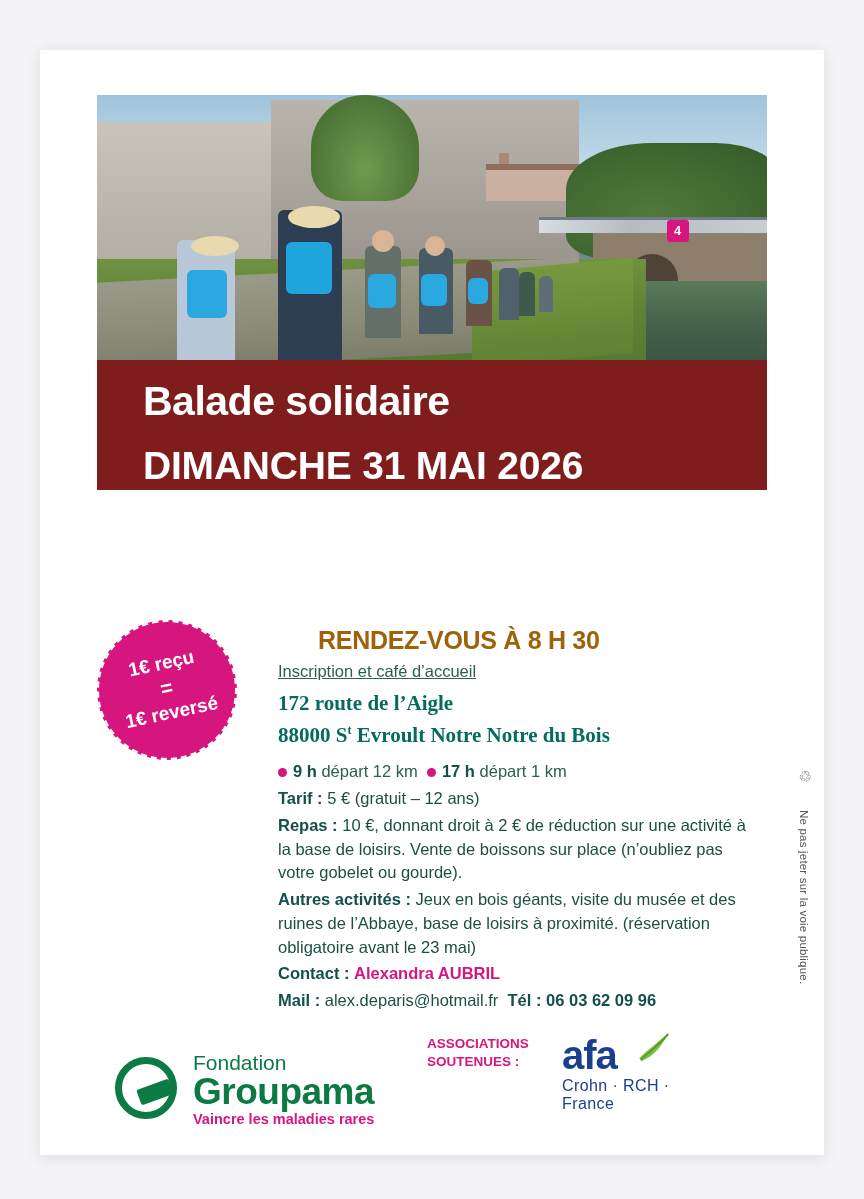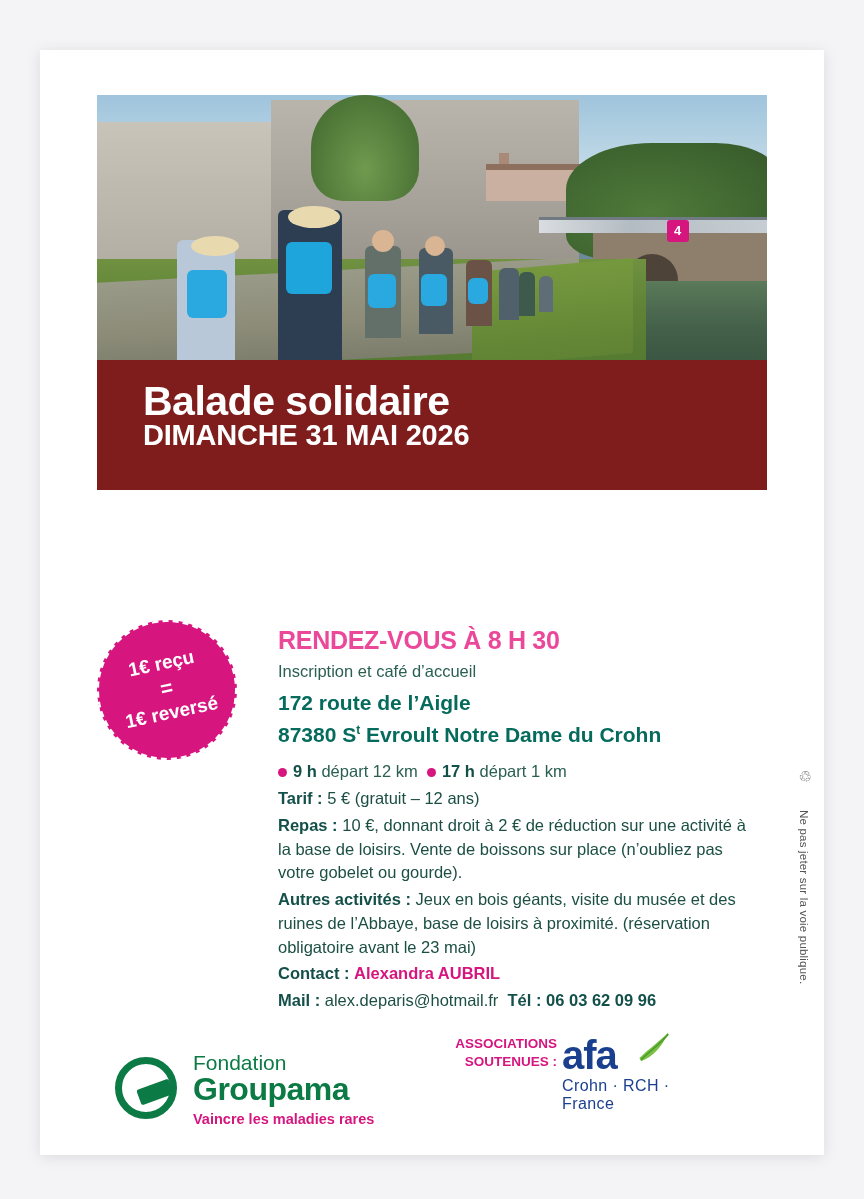--- a/index.html
+++ b/index.html
@@ -93,22 +93,22 @@
   
   .band-magenta {
     position:absolute; left:57px; top:310px; width:670px; height:130px;
     background:#7f1d1d;
   }
   .title-main {
     position:absolute; left:46px; top:18px;
     color:#ffffff; font-size:41px; font-weight:bold; letter-spacing:-0.5px;
   }
   .title-date {
-    position:absolute; left:46px; top:59px;
-    color:#ffffff; font-size:29px; font-weight:bold; letter-spacing:-0.2px;
+    position:absolute; left:46px; top:84px;
+    color:#ffffff; font-size:39px; font-weight:bold; letter-spacing:-0.2px;
   }
 
   
   .band-yellow {
     position:absolute; left:57px; top:440px; width:670px; height:78px;
     background:#f4c91b;
   }
   .slogan {
     position:absolute; left:46px; top:25px;
     color:#d6157f; font-size:23px; font-weight:bold;
@@ -127,25 +127,25 @@
   .stamp .l1 { margin-top:30px; font-size:19px; }
   .stamp .l2 { font-size:21px; margin-top:2px; }
   .stamp .l3 { font-size:19px; margin-top:2px; }
 
   
   .info {
     position:absolute; left:238px; top:572px; width:480px;
     color:#1c4f43; font-size:16.5px; line-height:1.44;
   }
   .rdv {
-    color:#ec4899; font-size:25px; font-weight:bold; letter-spacing:-0.3px;
-  }
-  .sub { font-size:16.5px; color:#2a5f52; margin-top:2px; }
+    color:#a16207; font-size:25px; font-weight:bold; letter-spacing:-0.3px;margin-left:40px;
+  }
+  .sub { font-size:16.5px; color:#2a5f52; margin-top:2px;text-decoration:underline; }
   .addr {
-    font-size:21px; color:#056b5c; font-weight:bold; line-height:1.25; margin-top:6px;
+    font-size:21px; color:#056b5c; font-weight:bold; line-height:1.25; margin-top:6px;font-family:Liberation Serif, serif;
   }
   .addr sup { font-size:12px; }
   .departs { margin-top:12px; font-size:16.5px; color:#2a5f52; }
   .dot {
     display:inline-block; width:9px; height:9px; border-radius:50%;
     background:#d6157f; margin-right:6px; vertical-align:middle;
   }
   .b { font-weight:bold; color:#14504a; }
   .para { margin-top:3px; }
   .contact-name { color:#d6157f; font-weight:bold; }
@@ -156,23 +156,23 @@
   .g-mark {
     position:absolute; left:0; top:12px; width:62px; height:62px;
     border-radius:50%; border:7px solid #0b7a45; background:#ffffff;
   }
   .g-mark:after {
     content:""; position:absolute; left:16px; top:20px;
     width:34px; height:16px; background:#0b7a45;
     border-radius:2px; transform:rotate(-20deg);
   }
   .g-t1 { position:absolute; left:78px; top:6px; font-size:21px; color:#0b7a45; }
-  .g-t2 { position:absolute; left:78px; top:26px; font-size:32px; font-weight:bold; color:#0b7a45; letter-spacing:-0.5px;}
+  .g-t2 { position:absolute; left:78px; top:26px; font-size:37px; font-weight:bold; color:#0b7a45; letter-spacing:-0.5px;}
   .g-t3 { position:absolute; left:78px; top:66px; font-size:14.5px; color:#d6157f; font-weight:bold;}
-  .assoc { position:absolute; left:330px; top:30px; width:130px; color:#d6157f; font-weight:bold; font-size:13.5px; line-height:1.3;text-align:right;}
+  .assoc { position:absolute; left:330px; top:30px; width:130px; color:#d6157f; font-weight:bold; font-size:13.5px; line-height:1.3;}
   .afa { position:absolute; left:465px; top:18px; width:115px; height:70px; }
   .afa-txt { position:absolute; left:0; top:10px; font-size:40px; font-weight:bold; color:#1b3f8f; letter-spacing:-1px;}
   .afa-leaf { position:absolute; left:74px; top:6px; width:34px; height:34px; }
   .afa-sub { position:absolute; left:0; top:54px; font-size:16px; color:#1b3f8f; letter-spacing:0.4px;}
   .lyso { position:absolute; left:600px; top:16px; width:130px; height:74px;
     border:1.5px solid #cfcfcf; border-radius:8px; background:#fff; }
   .lyso-t1 { position:absolute; left:0; right:0; top:8px; text-align:center; font-size:8.5px; color:#3a3a3a; letter-spacing:0.3px;}
   .lyso-t2 { position:absolute; left:0; right:0; top:22px; text-align:center; font-size:16px; font-weight:bold; color:#f29a1d; letter-spacing:-0.3px;}
   .lyso-t3 { position:absolute; left:0; right:0; top:44px; text-align:center; font-size:6.5px; color:#ffffff; }
   .lyso-bar { position:absolute; left:24px; right:24px; top:42px; height:11px; background:#f29a1d; border-radius:2px;}
@@ -247,21 +247,21 @@
     <div class="l1">1€ reçu</div>
     <div class="l2">=</div>
     <div class="l3">1€ reversé</div>
   </div>
 
   <div class="info">
     <div class="rdv">RENDEZ-VOUS À 8 H 30</div>
     <div class="sub">Inscription et café d’accueil</div>
     <div class="addr">172 route de l’Aigle</div>
     <div class="addr">
-      <span>87380 S</span><sup>t</sup><span> Evroult Notre Dame du Crohn</span>
+      <span>88000 S</span><sup>t</sup><span> Evroult Notre Notre du Bois</span>
     </div>
 
     <div class="departs">
       <span class="dot"></span><span class="b">9 h</span>
       <span>départ 12 km</span>
       &nbsp;<span class="dot"></span><span class="b">17 h</span>
       <span>départ 1 km</span>
     </div>
 
     <div class="para">

